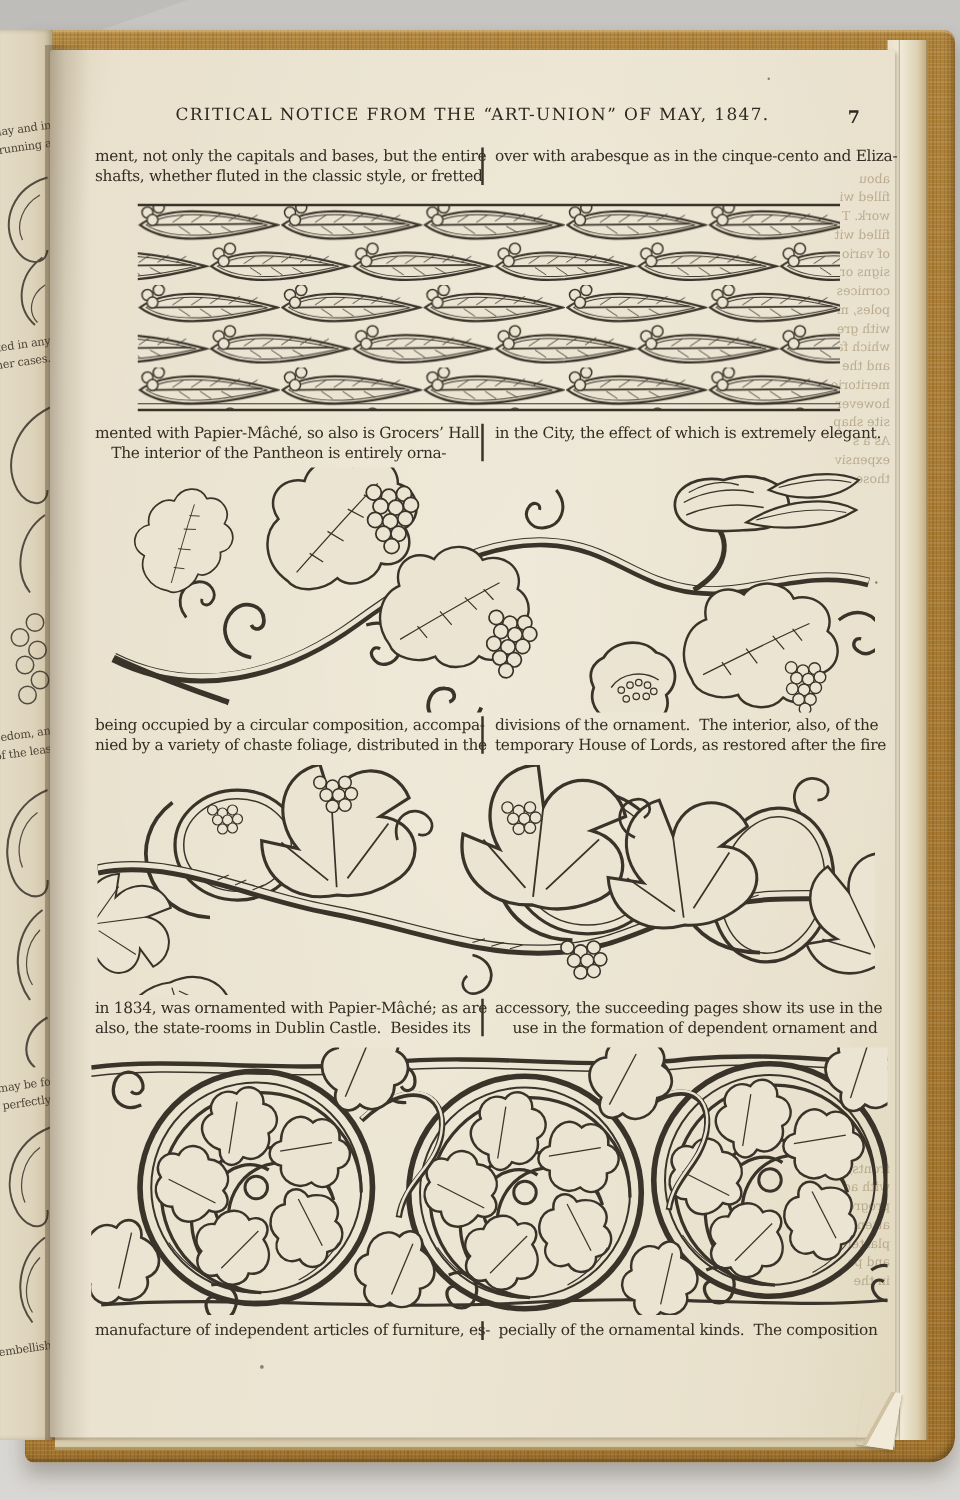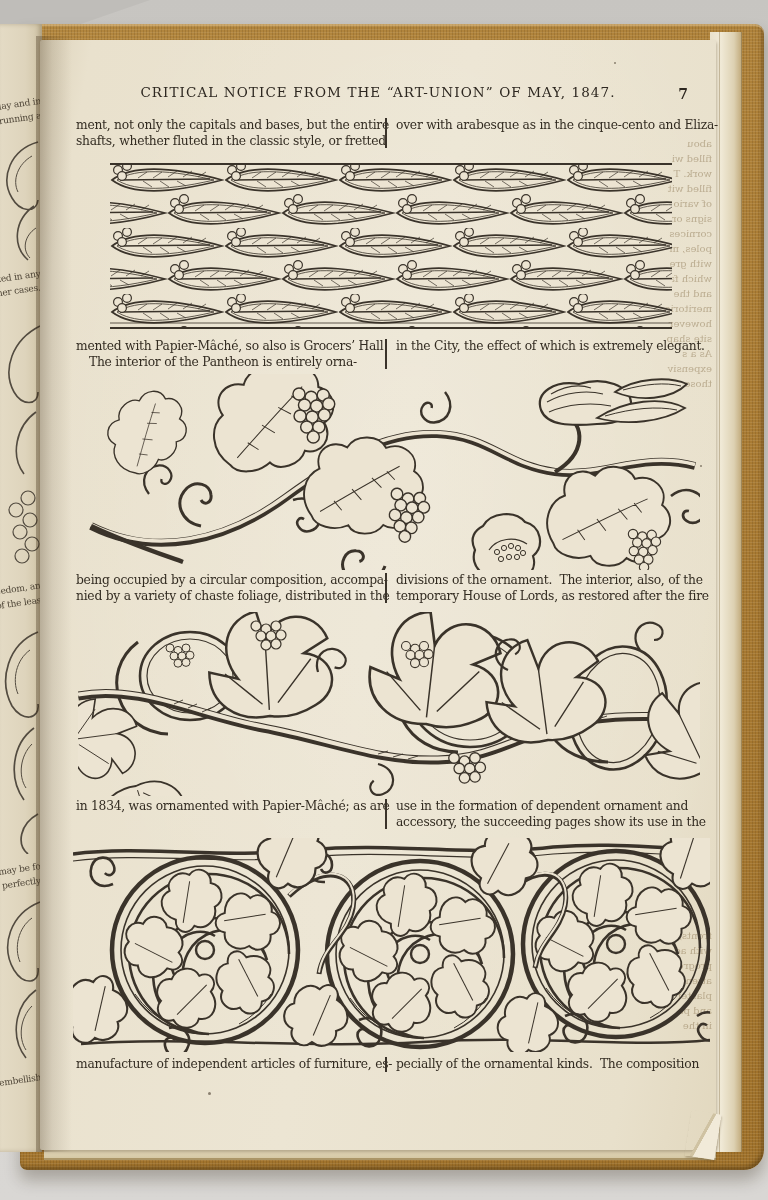--- a/index.html
+++ b/index.html
@@ -42,21 +42,21 @@
       radial-gradient(ellipse at 55% 40%, rgba(255,255,255,.16), rgba(0,0,0,0) 70%),
       linear-gradient(100deg,#ddd3bb 0%,#e9e1cd 6%,#ece5d3 50%,#e8e0cb 88%,#e2d8bf 100%);
     border-radius:2px 3px 6px 2px;
     box-shadow:1px 2px 3px rgba(60,40,10,.25);}
   .page-header{position:absolute;left:0;top:44px;width:100%;text-align:center;
     font-size:13.5px;font-weight:400;letter-spacing:1.1px;color:#2d2720;white-space:pre;}
   .page-num{position:absolute;top:46px;right:28px;font-size:14px;font-weight:700;color:#2d2720;}
   .txt-sec{position:absolute;left:0;width:100%;}
   .col{position:absolute;top:0;}
   .col.left{left:36px;width:308px;}
-  .col.right{left:356px;width:306px;}
+  .col.right{left:356px;width:306px;text-align:right;}
   .tline{font-size:12.3px;line-height:16px;color:#332c22;letter-spacing:-0.25px;white-space:pre;}
   .tline.ind{text-indent:13px;}
   .col-rule{position:absolute;left:345px;top:1px;width:1.5px;background:#3a332a;}
   .fig{position:absolute;}
   .fig svg{display:block;width:100%;height:100%;}
   
   .k{stroke:#3a332a;fill:none;}
   .kf{stroke:#3a332a;fill:#ece4d2;}
   
   .showthrough{position:absolute;width:120px;text-align:left;transform:scaleX(-1);
@@ -310,25 +310,26 @@
       <use href="#f3tend" transform="translate(240,60) rotate(20)"></use>
       <use href="#f3tend" transform="translate(430,58) rotate(-30)"></use>
       <use href="#f3tend" transform="translate(562,38)"></use>
       <use href="#f3tend" transform="translate(300,152) rotate(140)"></use>
     </svg>
   </div>
 
   <div class="txt-sec" style="top:758px">
     <div class="col left">
       <div class="tline">in 1834, was ornamented with Papier-Mâché; as are</div>
+      <div class="tline">also, the state-rooms in Dublin Castle.  Besides its</div>
     </div>
     <div class="col-rule" style="height:30px"></div>
     <div class="col right">
+      <div class="tline">accessory, the succeeding pages show its use in the</div>
       <div class="tline">use in the formation of dependent ornament and</div>
-      <div class="tline">accessory, the succeeding pages show its use in the</div>
     </div>
   </div>
 
   <div class="fig" style="left:33px;top:798px;width:637px;height:214px">
     <svg viewBox="0 0 637 214">
       <defs>
         <g id="f4medleaf">
           <path class="kf" stroke-width="1.8" d="M0,0 C-9,-12 -3,-27 10,-25 C12,-35 27,-37 33,-27 C44,-31 52,-18 45,-10 C53,-2 47,11 36,10 C32,21 17,24 11,14 C1,19 -7,9 0,0 Z"></path>
           <path class="k" stroke-width="0.9" d="M4,6 L30,-22"></path>
         </g>

